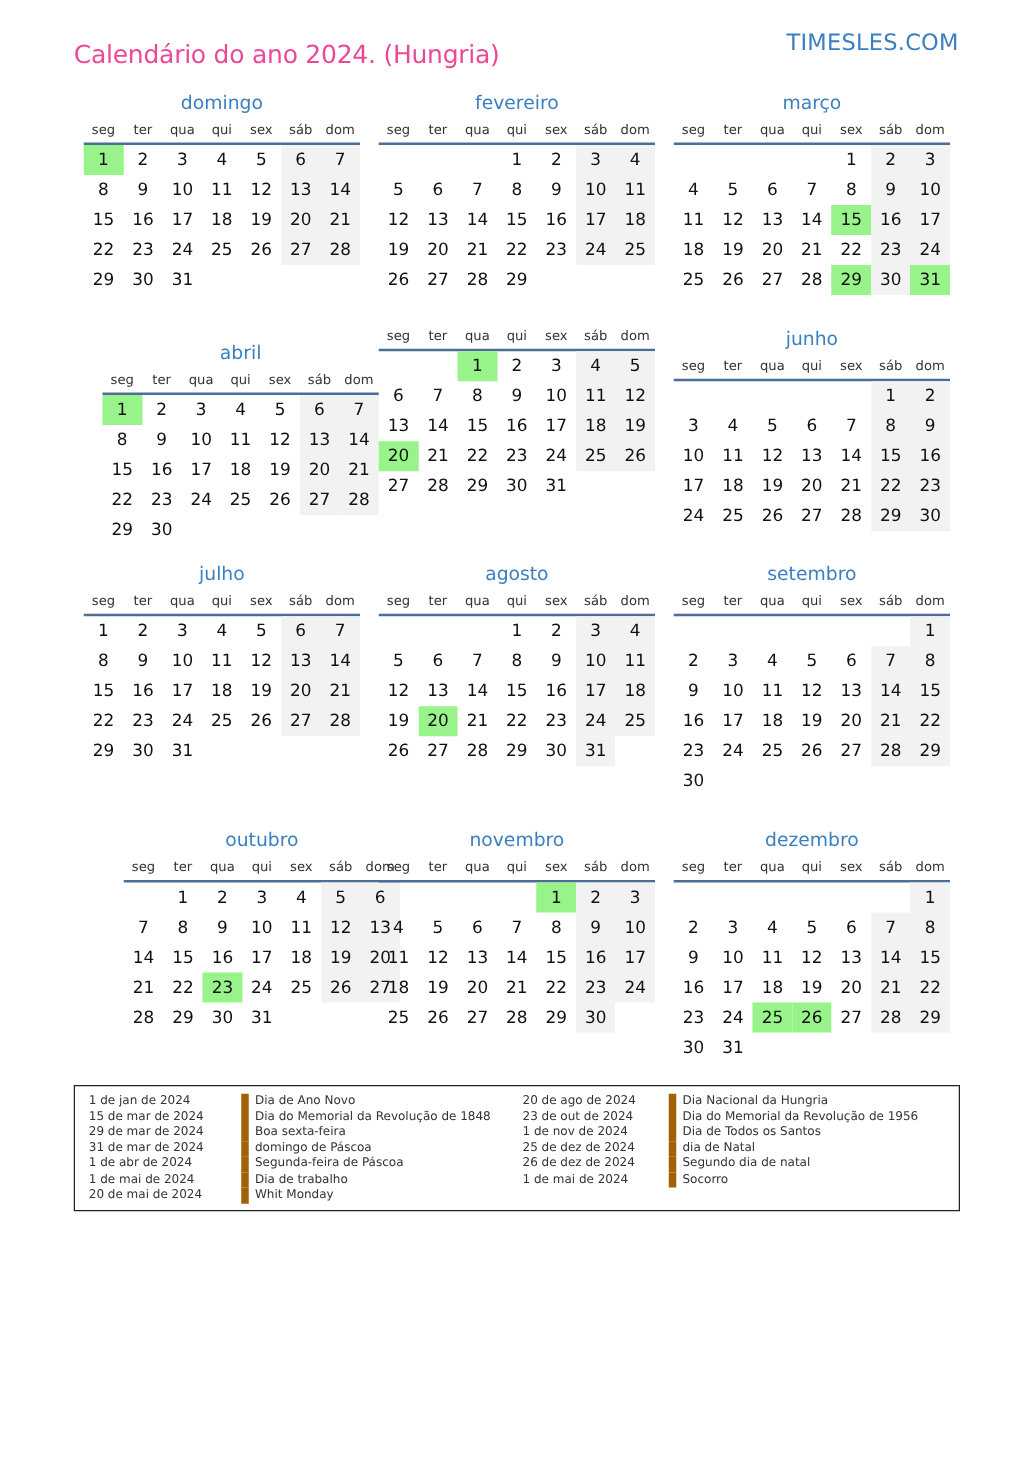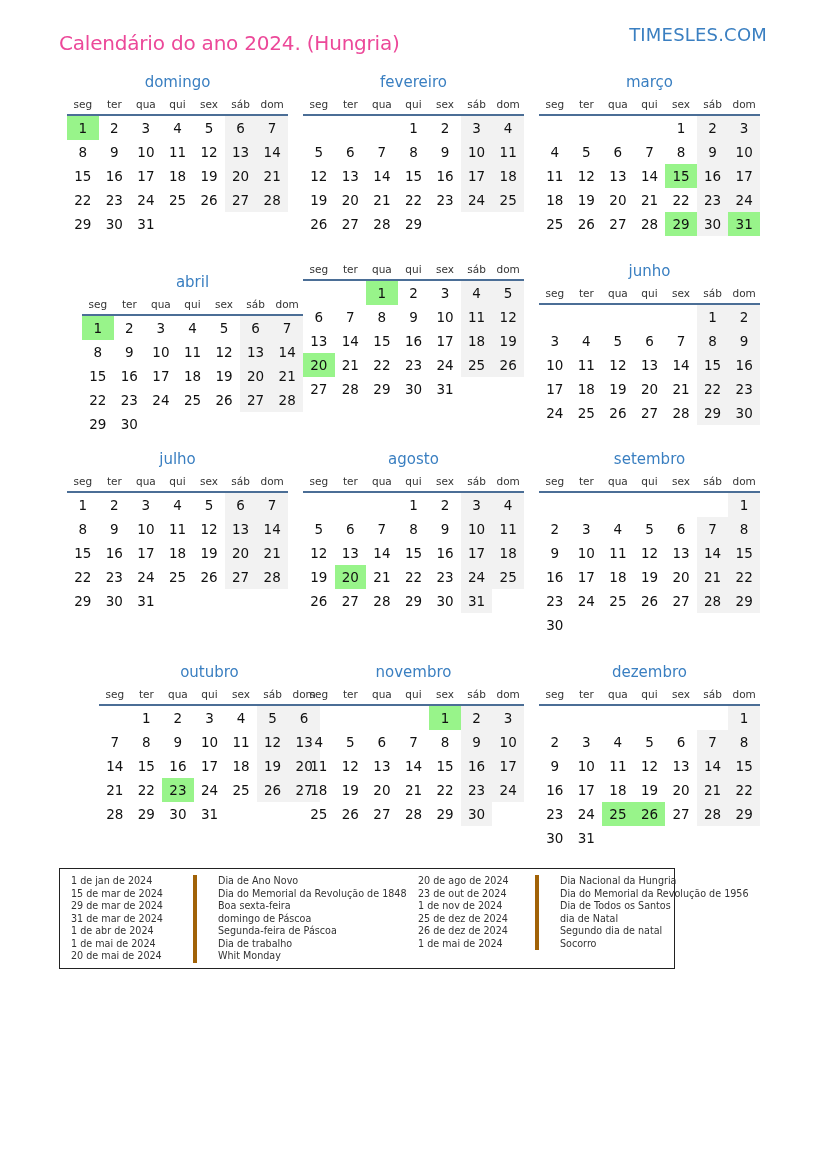--- a/index.html
+++ b/index.html
@@ -7,25 +7,25 @@
   .title { position: absolute; left: 59px; top: 19px; font-size: 20px; color: #ec4899; letter-spacing: -0.2px; margin-top: 12px; }
   .brand { position: absolute; right: 60px; top: 24px; font-size: 18px; color: #3a7fc1; letter-spacing: 0.2px; }
   .month { position: absolute; width: 221px; }
   .month-name { height: 24px; text-align: center; color: #3a7fc1; font-size: 15px; line-height: 24px; }
   .wd-row { display: flex; height: 22px; border-bottom: 2px solid #4b6e96; }
   .wd { width: 31.57px; text-align: center; font-size: 10.5px; color: #333; line-height: 20px; }
   .week { display: flex; height: 24px; }
   .day { width: 31.57px; height: 24px; text-align: center; font-size: 13.5px; line-height: 24px; color: #111; }
   .day.we { background: #f2f2f2; }
   .day.hol { background: #98f48a; }
-  .legend { position: absolute; left: 59px; top: 868px; width: 616px; height: 101px; border: 1px solid #222; font-size: 9.6px; color: #333; }
+  .legend { position: absolute; left: 59px; top: 868px; width: 709px; height: 101px; border: 1px solid #222; font-size: 9.6px; color: #333; }
   .lcol { position: absolute; top: 6px; }
   .lrow { height: 12.5px; line-height: 12.5px; white-space: nowrap; }
   .lname { position: absolute; top: 6px; }
-  .lname .lrow { border-left: 4px solid #a16207; padding-left: 21px; }
+  .lname .lrow { border-left: 6px solid #a16207; padding-left: 5px; }
 </style>
 </head>
 <body>
 
 <div class="title">Calendário do ano 2024. (Hungria)</div>
 <div class="brand">TIMESLES.COM</div>
 
 <div id="calendar">
     <div class="month" style="left: 67px; top: 70px;">
       <div class="month-name">domingo</div>

